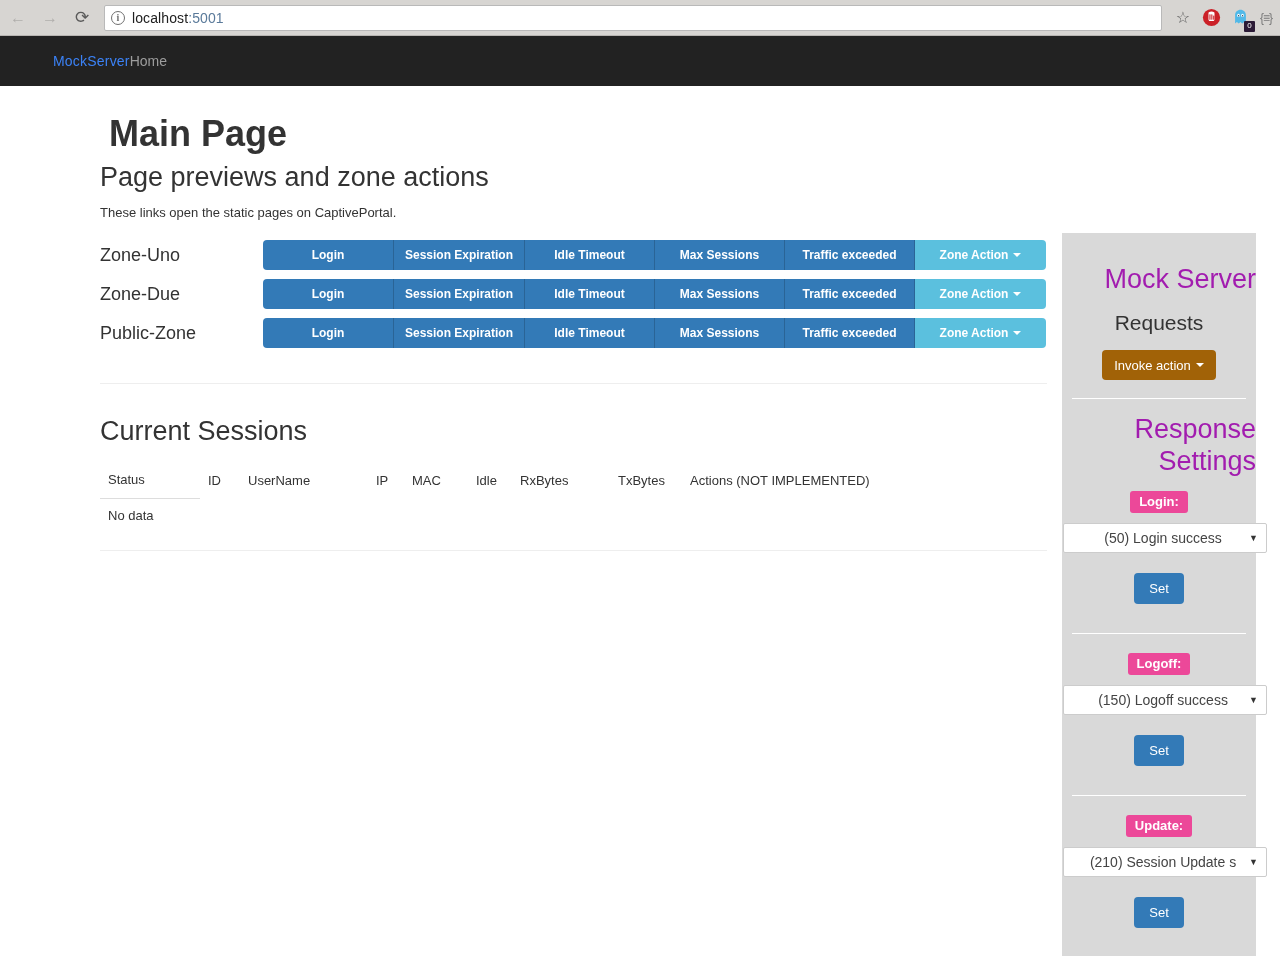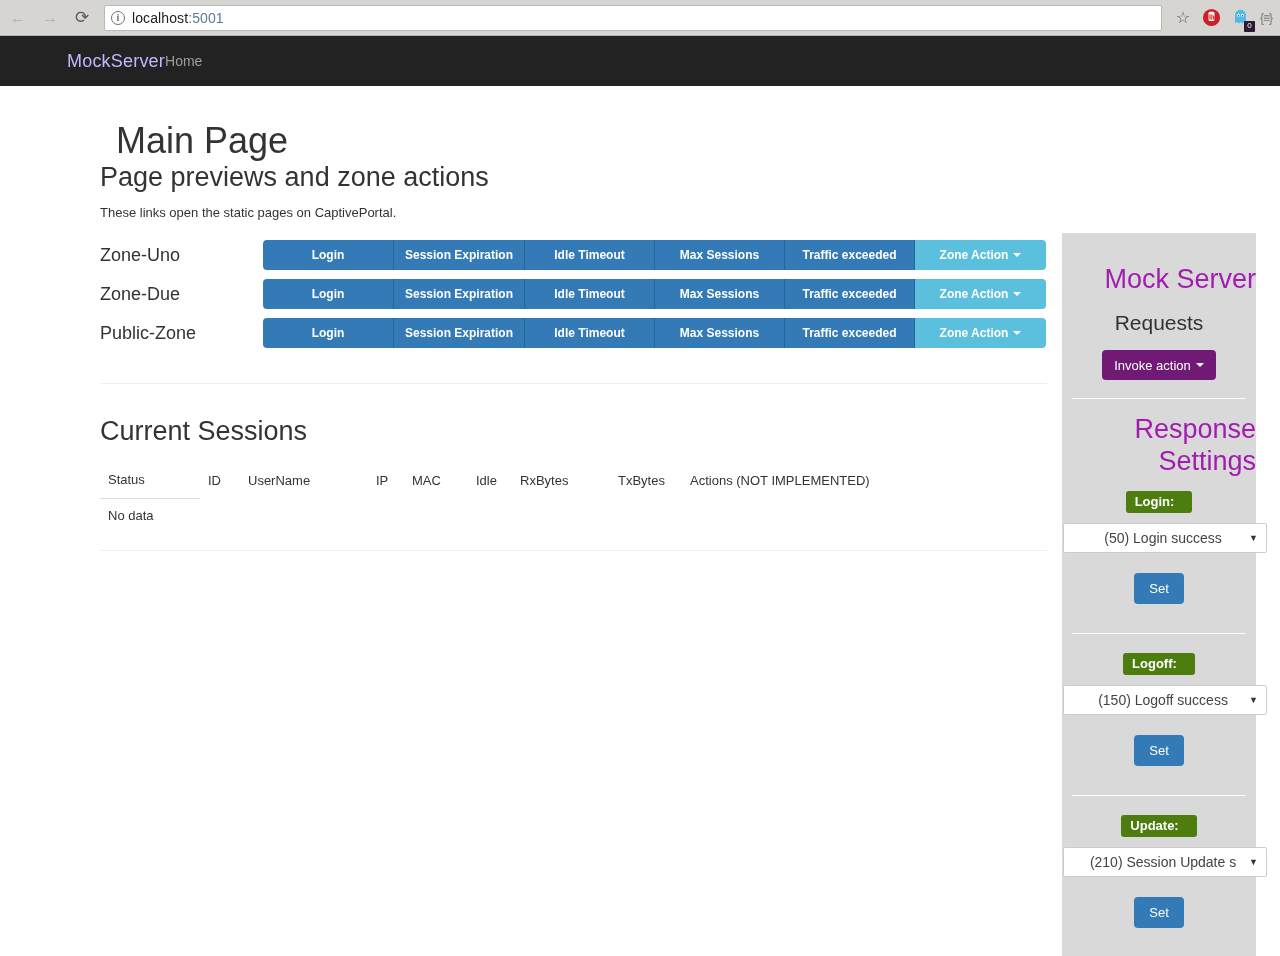--- a/index.html
+++ b/index.html
@@ -56,34 +56,34 @@
   }
   .ext-menu { font-size: 12px; color: #7a7a7a; letter-spacing: -1px; }
 
   
   .navbar {
     position: absolute; left: 0; top: 36px; width: 1280px; height: 50px;
     background: #222222;
     display: flex; align-items: center;
   }
   .brand {
-    margin-left: 67px; font-size: 18px; color: #c4b5fd; line-height: 50px;
+    margin-left: 53px; font-size: 14px; color: #3b82f6; line-height: 50px;
     letter-spacing: .2px;
   }
   .nav-link {
     font-size: 14px; color: #9d9d9d;
   }
 
   
   .container {
     position: absolute; left: 0; top: 86px; width: 1280px;
   }
   .page-title {
     position: absolute; left: 100px; top: 17px;
-    font-size: 36px; font-weight: normal; color: #333333; margin: 16px;
+    font-size: 36px; font-weight: bold; color: #333333; margin: 9px;
     line-height: 44px;
   }
 
   
   .main-col { position: absolute; left: 100px; top: 75px; width: 947px; }
   .h2 {
     font-size: 27px; font-weight: normal; color: #333; margin: 0;
     line-height: 32px;
   }
   .lead-text {
@@ -148,32 +148,32 @@
     font-size: 27px; font-weight: normal; color: #a21caf; margin: 0;
     text-align: right; line-height: 32px; padding-top: 30px;
   }
   .sb-h3 {
     font-size: 21px; font-weight: normal; color: #333; margin: 0;
     text-align: center; line-height: 26px; padding-top: 15px;
   }
   .sb-center { text-align: center; }
   .btn-invoke {
     display: inline-flex; align-items: center; justify-content: center;
-    background: #701a75; color: #fff; font-size: 13px;
+    background: #a16207; color: #fff; font-size: 13px;
     border: none; border-radius: 4px; height: 30px; padding: 0 12px;
     margin-top: 14px; cursor: pointer;
     font-family: "Liberation Sans", sans-serif;
   }
   .sb-divider {
     border: none; border-top: 1px solid #ffffff; margin: 18px 10px 0 10px;
   }
   .badge-label {
-    display: inline-block; background: #4d7c0f; color: #ffffff;
+    display: inline-block; background: #ec4899; color: #ffffff;
     font-size: 13px; font-weight: bold; border-radius: 3px;
-    padding: 3px 18px 4px 9px; line-height: 15px;
+    padding: 3px 9px 4px 9px; line-height: 15px;
   }
   .sel-wrap { padding: 0 1px; margin-top: 10px; }
   .fake-select {
     width: 204px; height: 30px; background: #ffffff;
     border: 1px solid #cccccc; border-radius: 2px;
     display: flex; align-items: center; justify-content: space-between;
     padding: 0 8px 0 17px; font-size: 14px; color: #444444;
     cursor: pointer; overflow: hidden; white-space: nowrap;
   }
   .fake-select .sel-text {

